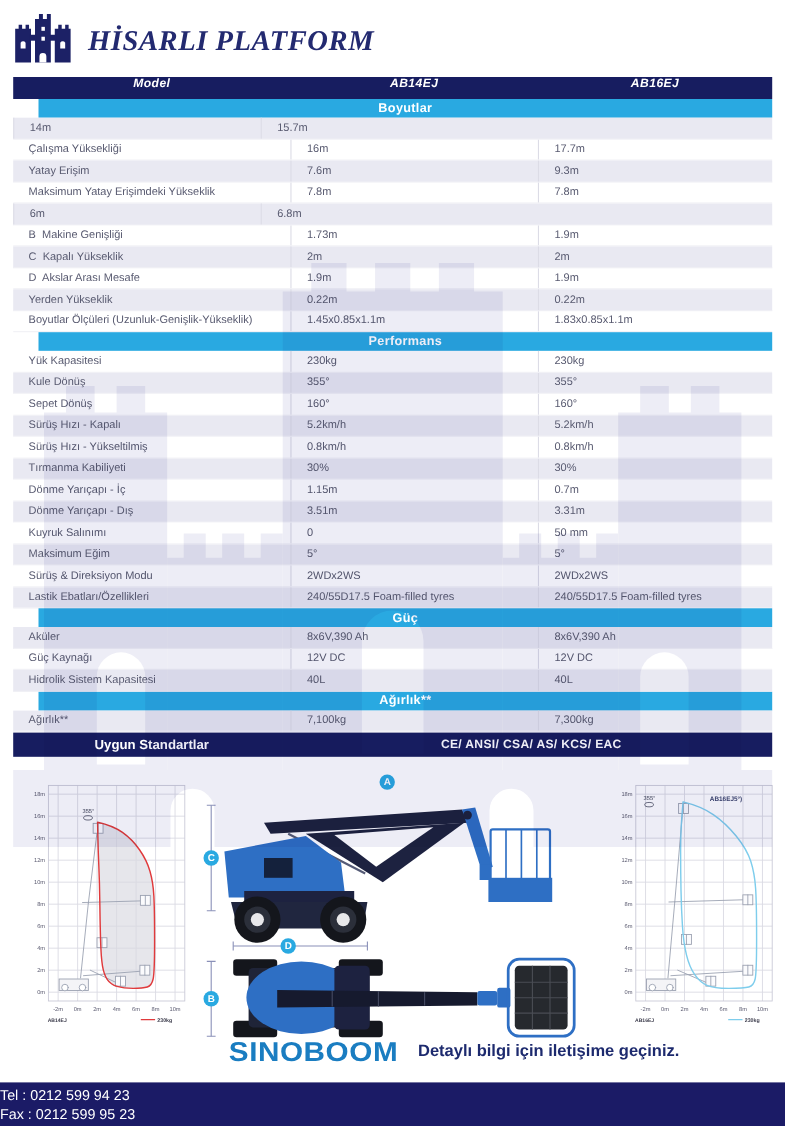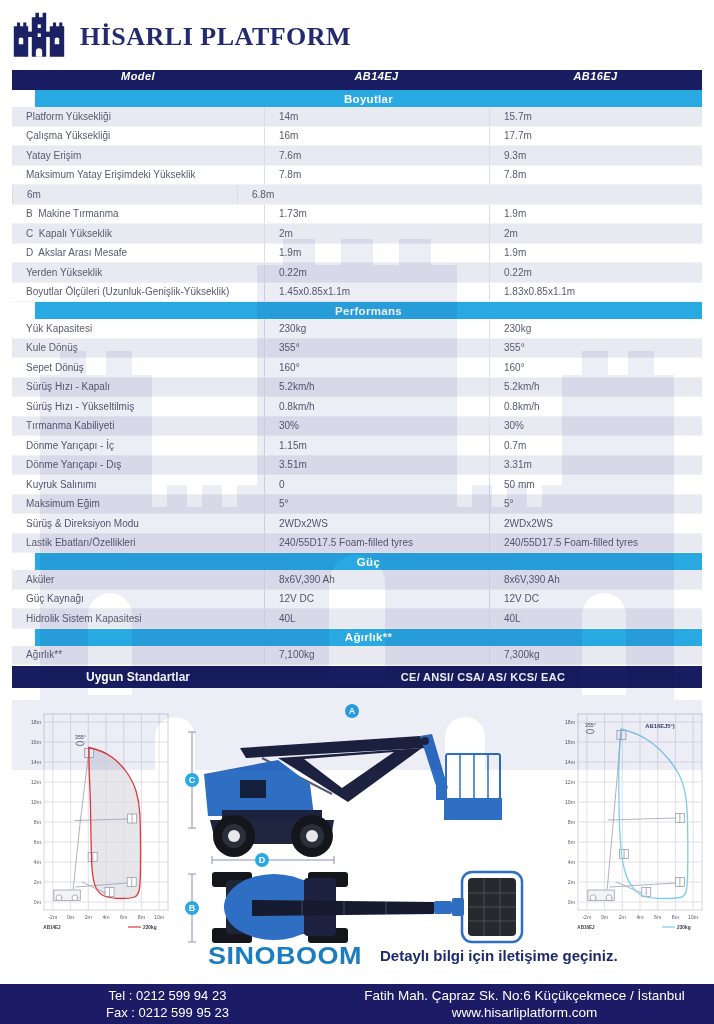--- a/index.html
+++ b/index.html
@@ -3,21 +3,21 @@
 <meta charset="utf-8">
 <style>
   html,body{margin:0;padding:0;background:#fff;}
   .page{position:relative;width:714px;height:1024px;background:#fff;overflow:hidden;
         font-family:"Liberation Sans",sans-serif;}
 
   
   .brand{position:absolute;left:12px;top:8px;height:58px;display:flex;align-items:center;}
   .brand svg{display:block;}
   .brand-title{font-family:"Liberation Serif",serif;font-size:26px;color:#232a70;
-               letter-spacing:.5px;margin-left:14px;font-weight:600;}
+               letter-spacing:.5px;margin-left:14px;font-weight:600;font-style:italic;}
 
   
   .spec-table{position:absolute;left:12px;top:70px;width:690px;}
   .thead{display:flex;height:20px;background:#171d60;color:#fff;font-weight:bold;
          font-size:11px;align-items:flex-start;letter-spacing:.4px;font-style:italic;}
   .thead .c1{flex:0 0 252px;text-align:center;}
   .thead .c2{flex:0 0 225px;text-align:center;}
   .thead .c3{flex:1;text-align:center;}
   .section-bar{height:17px;background:#29a9e1;color:#fff;font-weight:bold;font-size:11.5px;
                display:flex;align-items:center;justify-content:center;letter-spacing:.3px;margin-left:23px;}
@@ -43,21 +43,21 @@
   #chart-right{left:556px;}
   .machine-views{position:absolute;left:182px;top:702px;width:372px;height:246px;z-index:1;}
 
   
   .sinoboom{position:absolute;left:208px;top:941px;font-size:27px;font-weight:800;
             color:#1a7dc1;letter-spacing:.5px;transform:scaleY(.92);z-index:4;}
   .contact-note{position:absolute;left:380px;top:947px;font-size:15px;font-weight:600;
                 color:#1d2a6e;z-index:4;}
   .footer{position:absolute;left:0;bottom:0;width:714px;height:40px;background:#1b1b66;
           color:#fff;display:flex;align-items:center;z-index:4;}
-  .footer .f-left{flex:0 0 335px;text-align:center;font-size:13px;line-height:17px;}
+  .footer .f-left{flex:0 0 335px;text-align:left;font-size:13px;line-height:17px;}
   .footer .f-right{flex:1;text-align:center;font-size:13.5px;line-height:17px;}
   .footer a{color:#fff;text-decoration:none;}
 </style>
 </head>
 <body>
 
 <div class="page">
 
   <div class="brand">
     <svg width="54" height="56" viewBox="0 0 60 60">
@@ -81,21 +81,20 @@
 
   <div class="spec-table">
     <div class="thead">
       <div class="c1">Model</div>
       <div class="c2">AB14EJ</div>
       <div class="c3">AB16EJ</div>
     </div>
     <div id="table-body">
         <div class="section-bar">Boyutlar</div>
         <div class="spec-row shaded">
-          <div class="lab">Platform Yüksekliği</div>
           <div class="val">14m</div>
           <div class="val last">15.7m</div>
         </div>
         <div class="spec-row">
           <div class="lab">Çalışma Yüksekliği</div>
           <div class="val">16m</div>
           <div class="val last">17.7m</div>
         </div>
         <div class="spec-row shaded">
           <div class="lab">Yatay Erişim</div>
@@ -105,21 +104,21 @@
         <div class="spec-row">
           <div class="lab">Maksimum Yatay Erişimdeki Yükseklik</div>
           <div class="val">7.8m</div>
           <div class="val last">7.8m</div>
         </div>
         <div class="spec-row shaded">
           <div class="val">6m</div>
           <div class="val last">6.8m</div>
         </div>
         <div class="spec-row">
-          <div class="lab">B  Makine Tırmanma</div>
+          <div class="lab">B  Makine Genişliği</div>
           <div class="val">1.73m</div>
           <div class="val last">1.9m</div>
         </div>
         <div class="spec-row shaded">
           <div class="lab">C  Kapalı Yükseklik</div>
           <div class="val">2m</div>
           <div class="val last">2m</div>
         </div>
         <div class="spec-row">
           <div class="lab">D  Akslar Arası Mesafe</div>
@@ -458,19 +457,15 @@
   </svg>
 
   <div class="sinoboom">SINOBOOM</div>
   <div class="contact-note">Detaylı bilgi için iletişime geçiniz.</div>
 
   <div class="footer">
     <div class="f-left">
       <div>Tel : 0212 599 94 23</div>
       <div>Fax : 0212 599 95 23</div>
     </div>
-    <div class="f-right">
-      <div>Fatih Mah. Çapraz Sk. No:6 Küçükçekmece / İstanbul</div>
-      <a href="#">www.hisarliplatform.com</a>
-    </div>
   </div>
 
 </div>
 
 </body></html>

